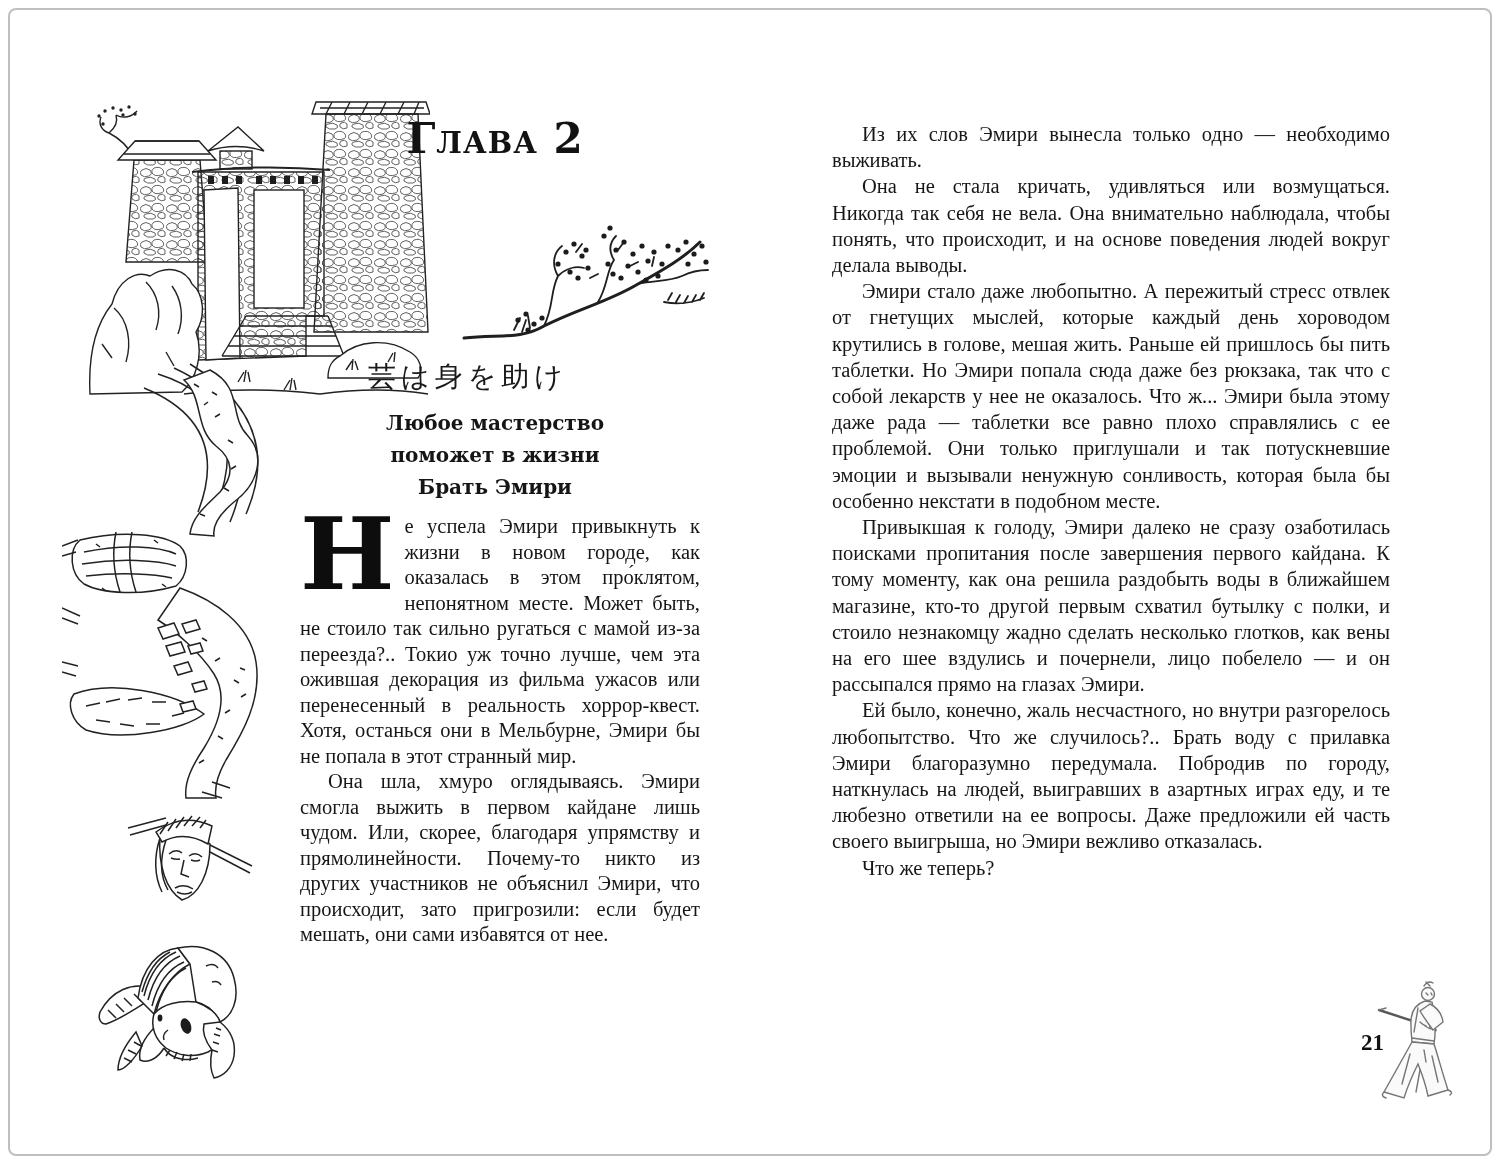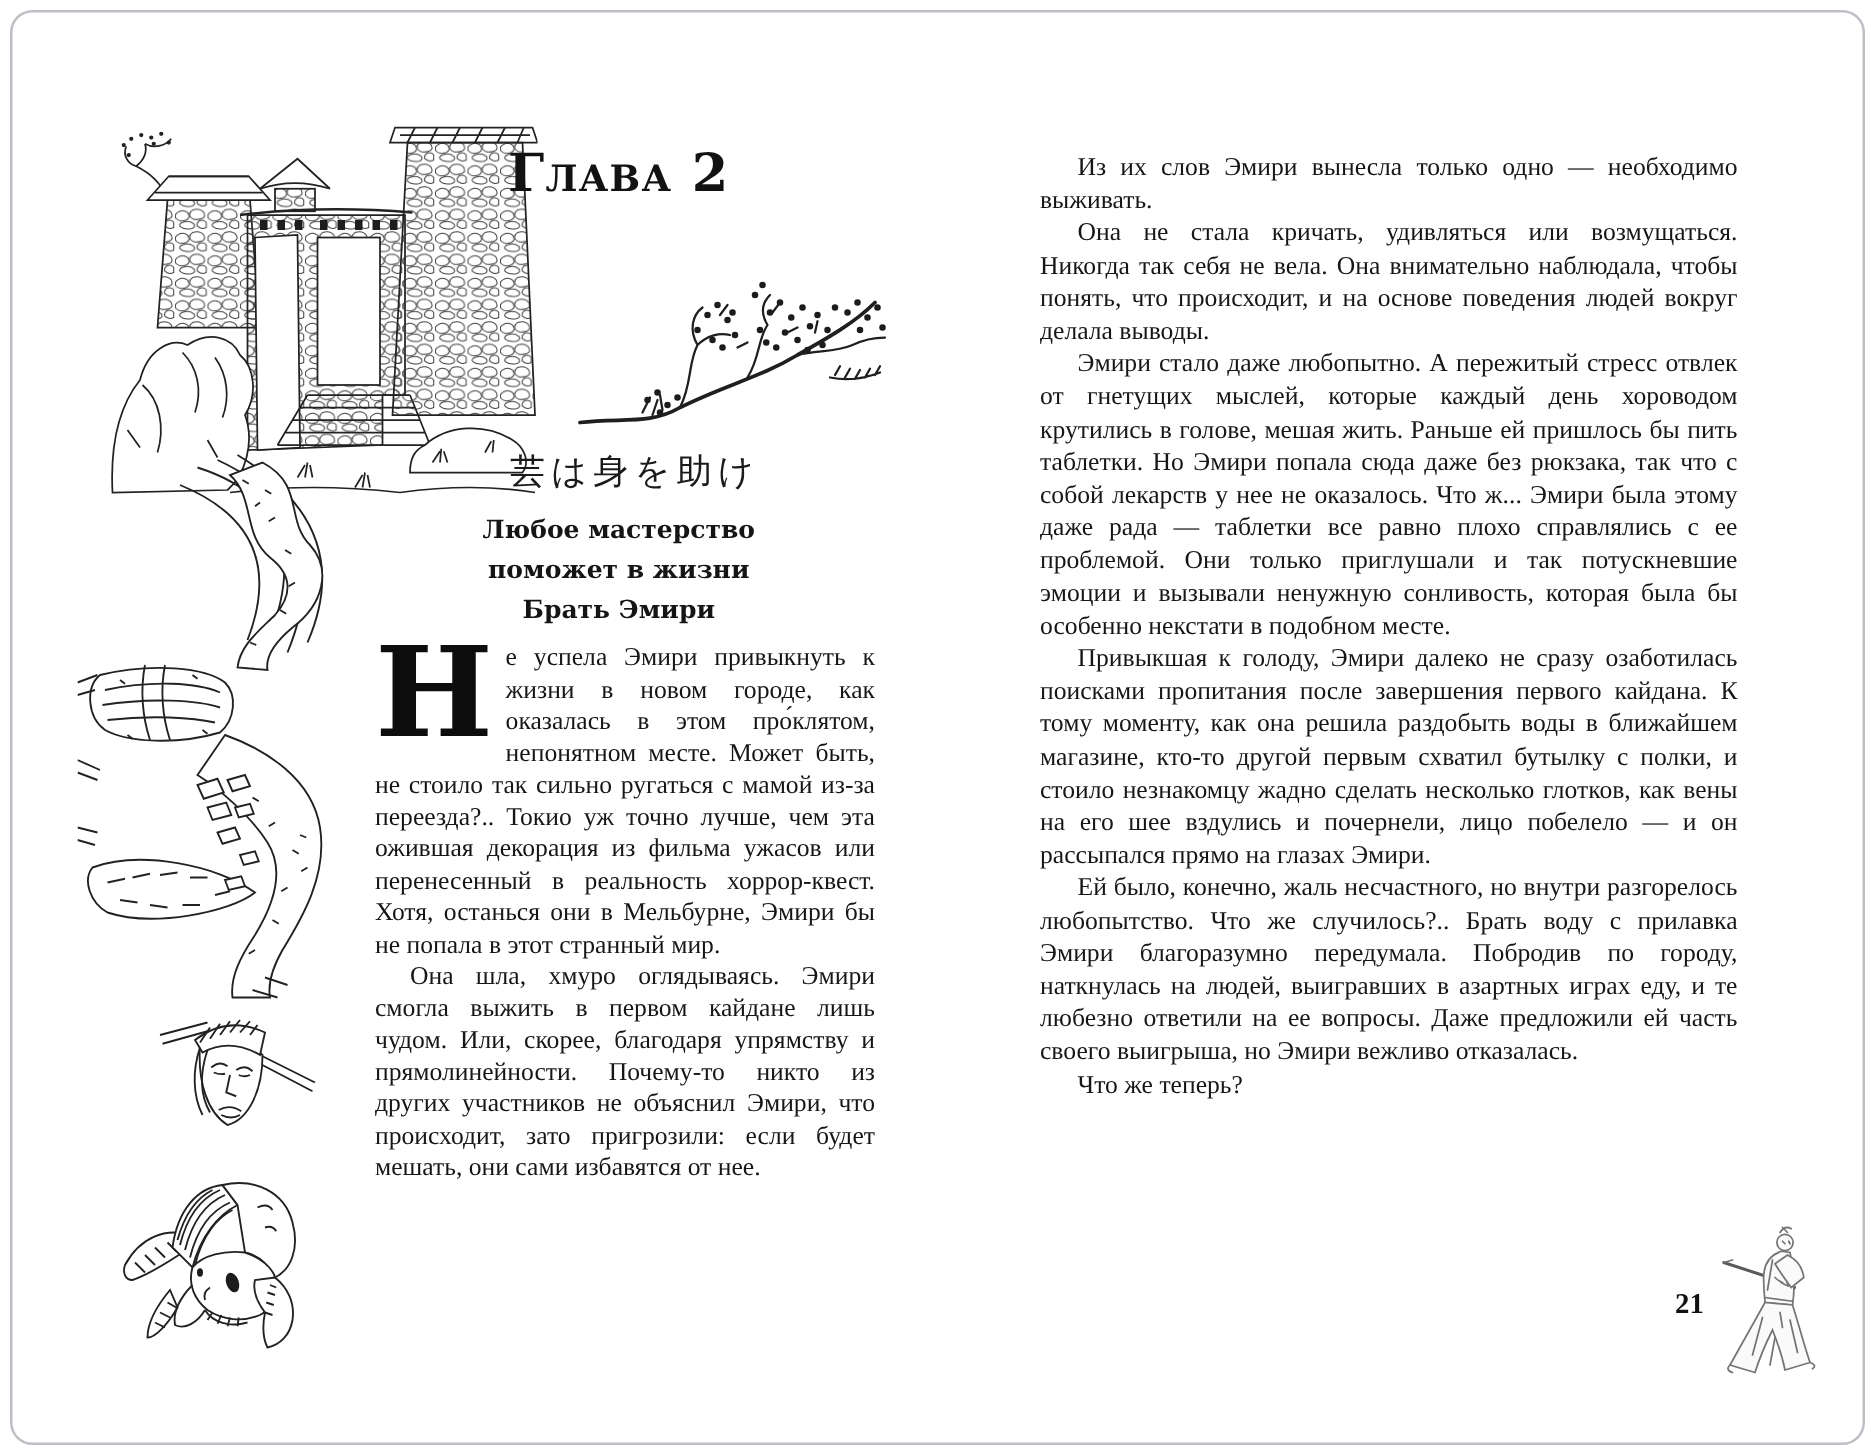--- a/index.html
+++ b/index.html
@@ -1,36 +1,36 @@
 <!DOCTYPE html>
 <html lang="ru"><head>
 <meta charset="utf-8">
 <style>
   html,body{margin:0;padding:0;background:#ffffff;}
   body{width:1500px;height:1164px;position:relative;font-family:"Liberation Serif","DejaVu Serif",serif;color:#161616;}
-  .frame{position:absolute;left:8px;top:8px;right:8px;bottom:8px;border:2px solid #bcc0c5;border-radius:18px;background:#ffffff;overflow:hidden;}
+  .frame{position:absolute;left:8px;top:8px;right:8px;bottom:8px;border:2px solid #bcc0c5;border-radius:8px;background:#ffffff;overflow:hidden;}
   .abs{position:absolute;}
   
   .chapter-title{left:390px;top:104px;width:190px;text-align:center;
     font-family:"DejaVu Serif","Liberation Serif",serif;font-variant:small-caps;
     font-weight:700;font-size:42px;letter-spacing:1px;color:#121212;}
-  .jp-line{left:358px;top:348px;width:240px;text-align:right;font-size:28px;letter-spacing:5px;color:#1a1a1a;
+  .jp-line{left:358px;top:348px;width:240px;text-align:left;font-size:28px;letter-spacing:5px;color:#1a1a1a;
     font-family:"DejaVu Sans","Liberation Sans",sans-serif;}
   .epigraph{left:318px;top:397px;width:334px;text-align:center;
     font-family:"DejaVu Serif","Liberation Serif",serif;
     font-weight:700;font-size:20px;line-height:32px;color:#151515;}
   .left-body{left:290px;top:504px;width:400px;font-size:20.5px;line-height:25.5px;text-align:justify;}
   .left-body p{margin:0;text-indent:28px;}
   .left-body p.first{text-indent:0;}
   .dropcap{float:left;font-family:"DejaVu Serif",serif;font-weight:700;
     font-size:100px;line-height:76px;padding:2px 10px 0 0;color:#0d0d0d;}
   
   .right-body{left:822px;top:111px;width:558px;font-size:20.5px;line-height:26.2px;text-align:justify;}
   .right-body p{margin:0;text-indent:30px;}
-  .page-number{left:1330px;top:1020px;width:44px;text-align:left;font-weight:700;font-size:23px;color:#111;}
+  .page-number{left:1330px;top:1020px;width:44px;text-align:right;font-weight:700;font-size:23px;color:#111;}
   svg{display:block;}
 </style>
 </head>
 <body>
 
 <div class="frame">
 
   <div>
 
     <svg class="abs" style="left:78px;top:84px;" width="342" height="312" viewBox="0 0 342 312">

